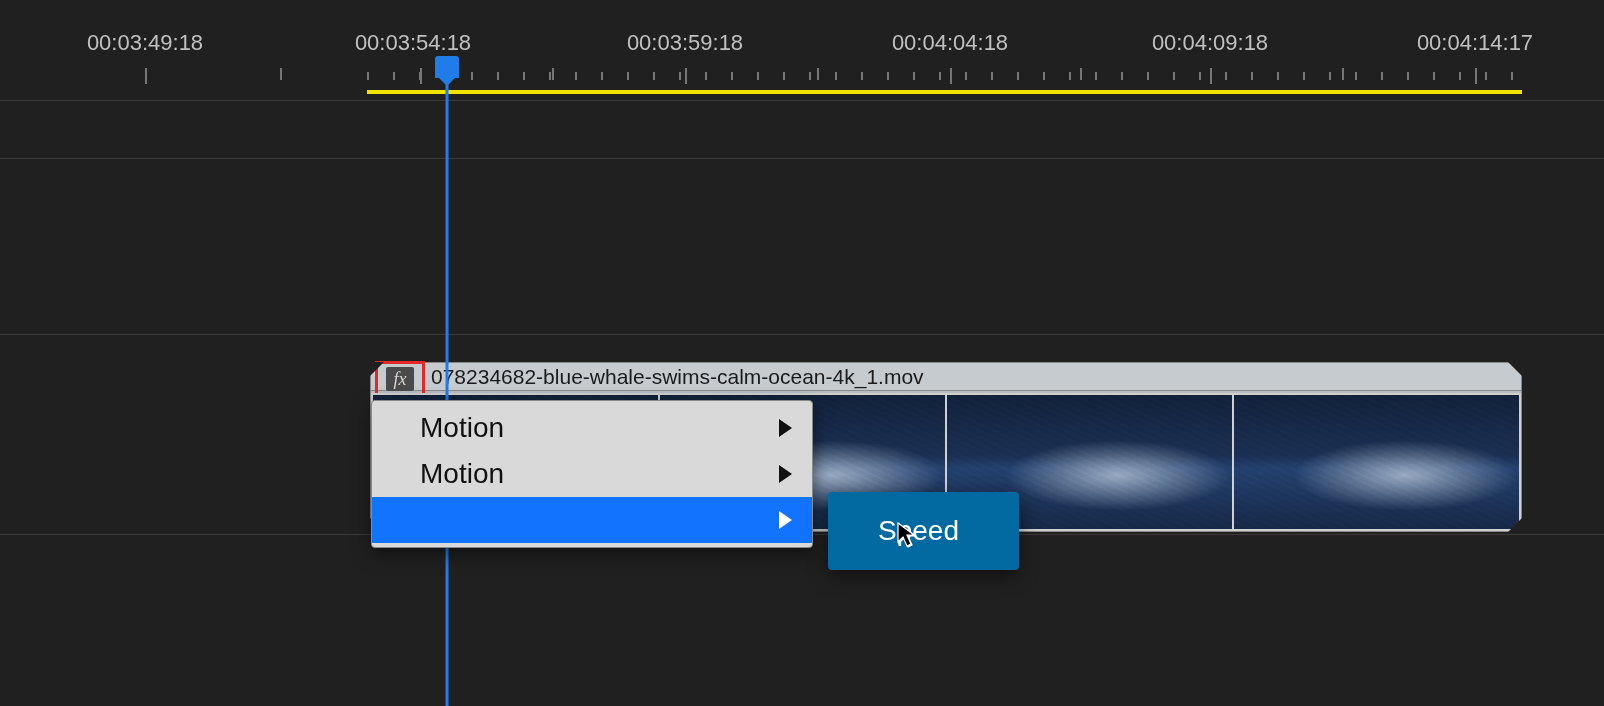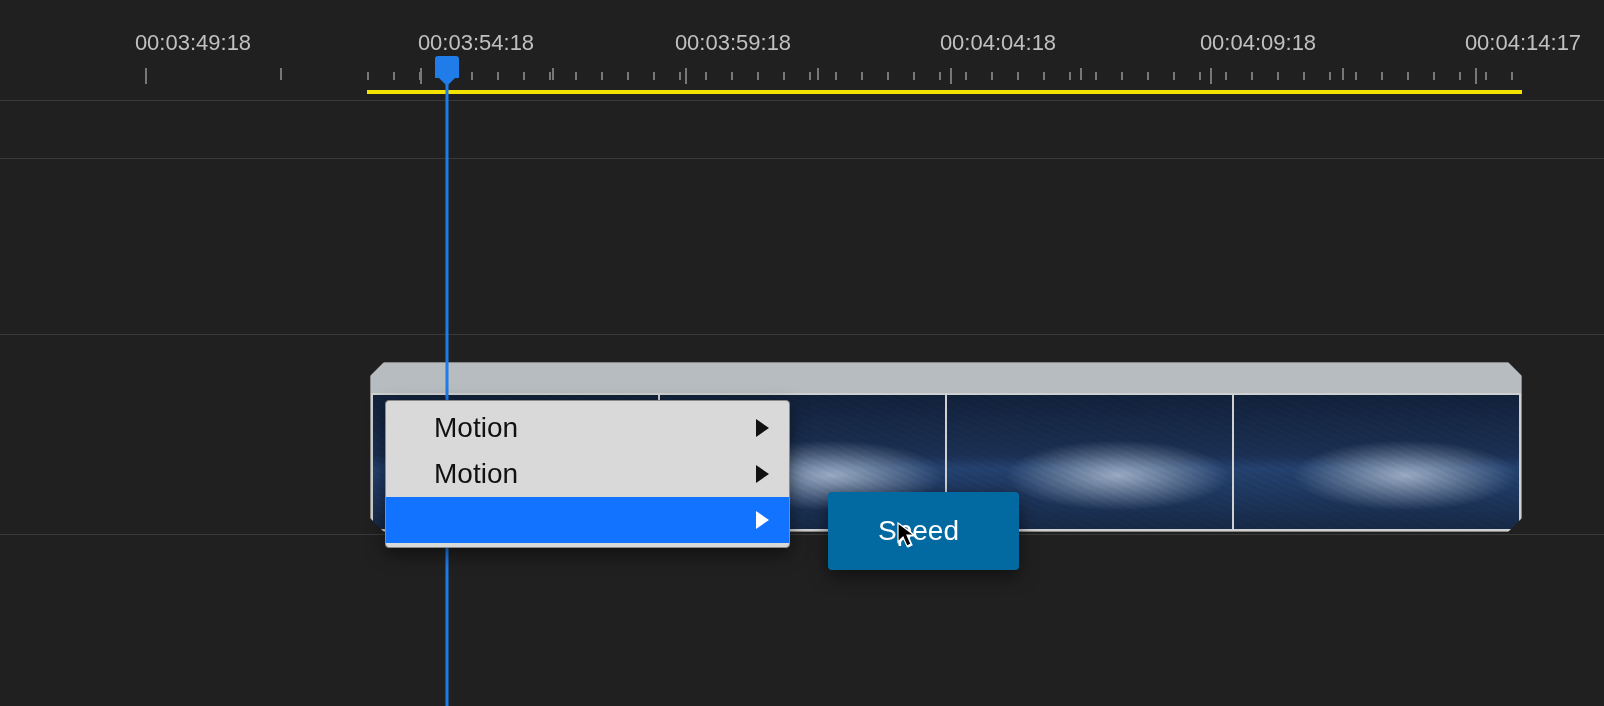--- a/index.html
+++ b/index.html
@@ -19,21 +19,20 @@
     left: 0; right: 0; top: 0;
     height: 100px;
   }
   .ruler .label {
     position: absolute;
     top: 30px;
     font-size: 22px;
     color: #c0c0c0;
     white-space: nowrap;
     transform: translateX(-50%);
-    margin-left: 48px;
   }
   .ruler .tick {
     position: absolute;
     top: 68px;
     width: 2px;
     background: #777;
   }
   .ruler .tick.major { height: 16px; }
   .ruler .tick.mid   { height: 12px; }
   .ruler .tick.minor { height: 8px; top: 72px; }
@@ -214,21 +213,21 @@
     width:22px;height:28px;
     pointer-events:none;
   }
   .cursor svg { filter: drop-shadow(1px 1px 0 #fff); }
 </style>
 </head>
 <body>
 
 <div class="ruler">
     <div class="label" style="left: 145px;">00:03:49:18</div>
-    <div class="label" style="left: 428px;">00:03:54:18</div>
+    <div class="label" style="left: 413px;">00:03:54:18</div>
     <div class="label" style="left: 685px;">00:03:59:18</div>
     <div class="label" style="left: 950px;">00:04:04:18</div>
     <div class="label" style="left: 1210px;">00:04:09:18</div>
     <div class="label" style="left: 1475px;">00:04:14:17</div>
     <div class="tick major" style="left: 145px;"></div>
     <div class="tick major" style="left: 420px;"></div>
     <div class="tick major" style="left: 685px;"></div>
     <div class="tick major" style="left: 950px;"></div>
     <div class="tick major" style="left: 1210px;"></div>
     <div class="tick major" style="left: 1475px;"></div>
@@ -287,36 +286,42 @@
 <div class="work-area" style="left: 367px; width: 1155px;"></div>
 
 <div style="position:absolute;inset:0;">
     <div class="track-line" style="top: 100px;"></div>
     <div class="track-line" style="top: 158px;"></div>
     <div class="track-line" style="top: 334px;"></div>
     <div class="track-line" style="top: 534px;"></div>
   </div>
 
 <div class="clip" style="left: 370px; width: 1152px;">
+  <div class="clip-header">
+    <div class="fx-badge-wrap">
+      <div class="fx-badge">fx</div>
+    </div>
+    <div class="clip-name">078234682-blue-whale-swims-calm-ocean-4k_1.mov</div>
+  </div>
   <div class="clip-thumbs">
     <div class="thumb"></div>
     <div class="thumb"></div>
     <div class="thumb"></div>
     <div class="thumb"></div>
   </div>
   <div class="clip-corner tl"></div>
   <div class="clip-corner tr"></div>
   <div class="clip-corner bl"></div>
   <div class="clip-corner br"></div>
 </div>
 
 <div class="playhead-line" style="left: 447px;"></div>
 <div class="playhead-handle" style="left: 447px;"></div>
 
-<div class="ctx-menu" style="left: 385px; top: 400px; width: 405px;">
+<div class="ctx-menu" style="left: 371px; top: 400px; width: 442px;">
     <div class="ctx-item">
       <span>Motion</span>
       <span class="arrow"></span>
     </div>
     <div class="ctx-item">
       <span>Motion</span>
       <span class="arrow"></span>
     </div>
     <div class="ctx-item highlight">
       <span class="arrow"></span>

